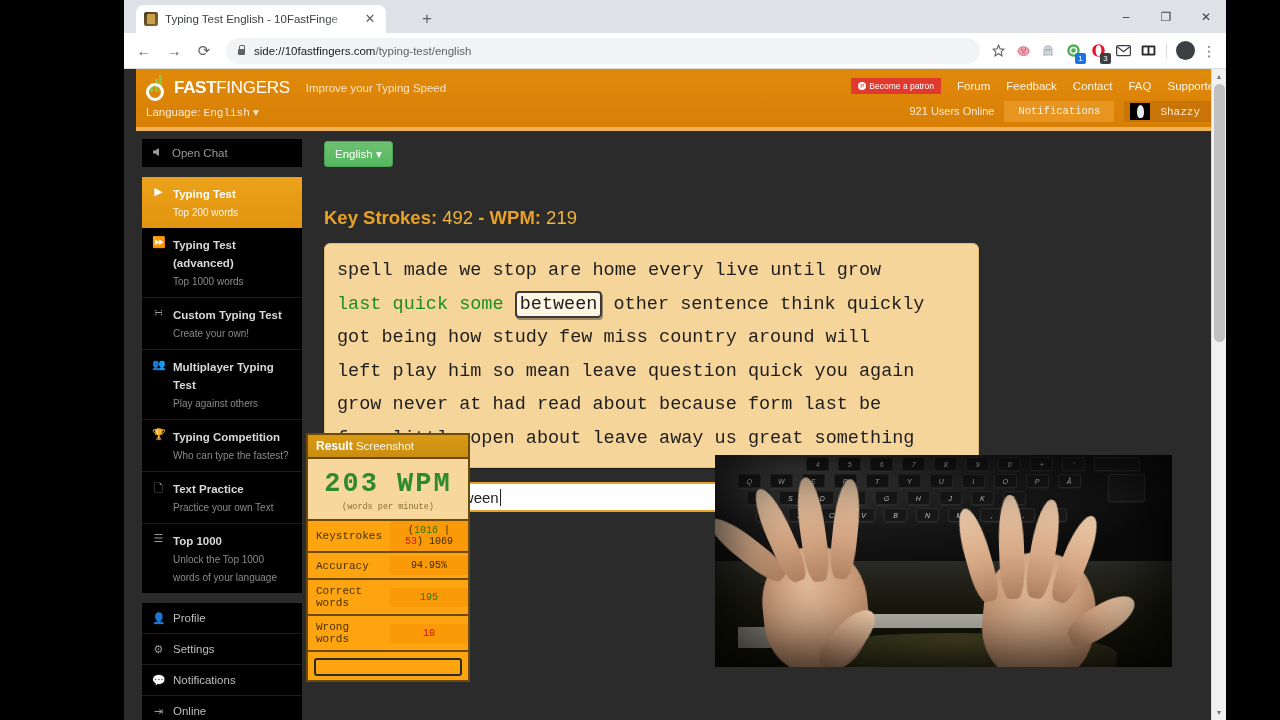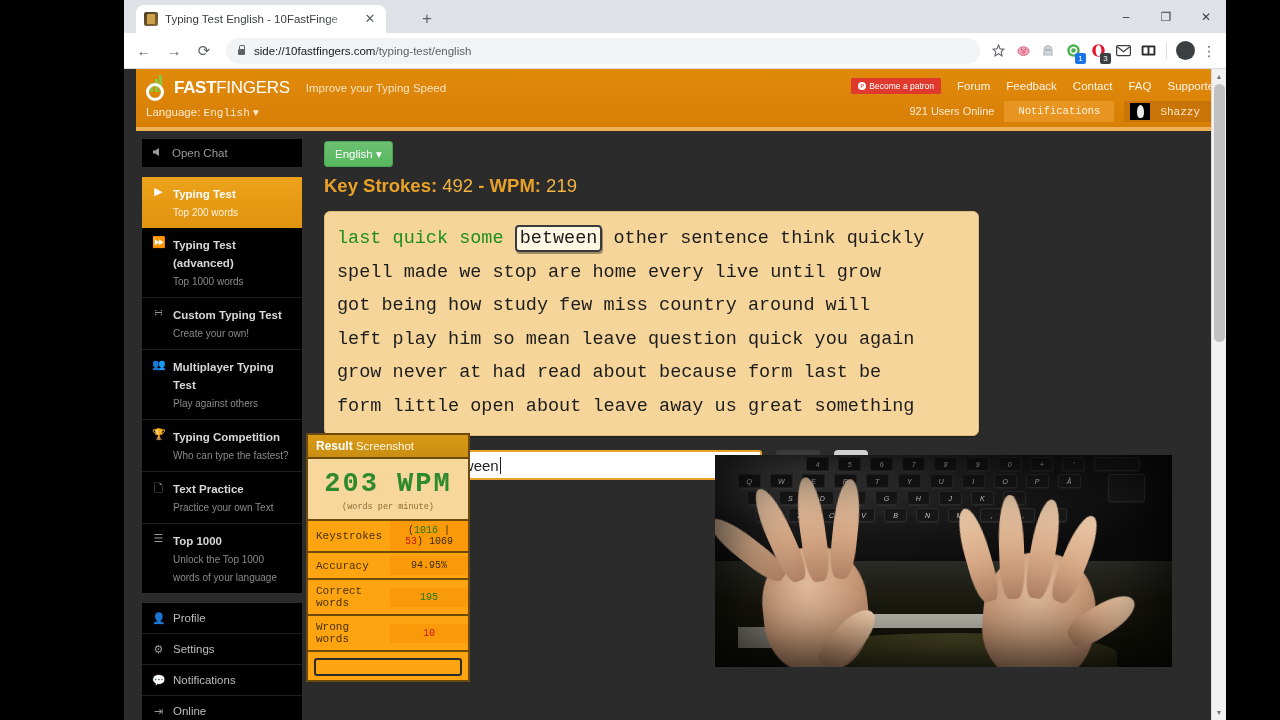--- a/index.html
+++ b/index.html
@@ -216,21 +216,21 @@
   
   .main { flex:1 1 auto; padding: 10px 20px 0 16px; position:relative;}
   .lang-btn {
     display:inline-block;
     background: linear-gradient(#6cc071,#57b85f);
     color:#fff; font-size:11.5px;
     padding:5px 10px; border-radius:3px;
     border:1px solid #4ba355;
   }
   .keystrokes {
-    margin-top: 8px;
+    margin-top: 40px;
     font-size: 18.5px; font-weight:bold; color:#e9a227;
   }
   .keystrokes .num { font-weight:normal; color:#f0b43f;}
   .word-panel {
     margin-top: 14px;
     background: #f6d59b;
     border: 1px solid #e2bd79;
     border-radius: 6px;
     padding: 10px 12px 12px 12px;
     font-family: "Liberation Mono", monospace;
@@ -595,22 +595,22 @@
 
         <div class="keystrokes">
           <span>Key Strokes:</span>
           <span class="num">492</span>
           <span>-</span>
           <span>WPM:</span>
           <span class="num">219</span>
         </div>
 
         <div class="word-panel" id="word-panel">
+            <div><span class="w pending">spell</span> <span class="w pending">made</span> <span class="w pending">we</span> <span class="w pending">stop</span> <span class="w pending">are</span> <span class="w pending">home</span> <span class="w pending">every</span> <span class="w pending">live</span> <span class="w pending">until</span> <span class="w pending">grow</span></div>
             <div><span class="w done">last</span> <span class="w done">quick</span> <span class="w done">some</span> <span class="w current">between</span> <span class="w pending">other</span> <span class="w pending">sentence</span> <span class="w pending">think</span> <span class="w pending">quickly</span></div>
-            <div><span class="w pending">spell</span> <span class="w pending">made</span> <span class="w pending">we</span> <span class="w pending">stop</span> <span class="w pending">are</span> <span class="w pending">home</span> <span class="w pending">every</span> <span class="w pending">live</span> <span class="w pending">until</span> <span class="w pending">grow</span></div>
             <div><span class="w pending">got</span> <span class="w pending">being</span> <span class="w pending">how</span> <span class="w pending">study</span> <span class="w pending">few</span> <span class="w pending">miss</span> <span class="w pending">country</span> <span class="w pending">around</span> <span class="w pending">will</span></div>
             <div><span class="w pending">left</span> <span class="w pending">play</span> <span class="w pending">him</span> <span class="w pending">so</span> <span class="w pending">mean</span> <span class="w pending">leave</span> <span class="w pending">question</span> <span class="w pending">quick</span> <span class="w pending">you</span> <span class="w pending">again</span></div>
             <div><span class="w pending">grow</span> <span class="w pending">never</span> <span class="w pending">at</span> <span class="w pending">had</span> <span class="w pending">read</span> <span class="w pending">about</span> <span class="w pending">because</span> <span class="w pending">form</span> <span class="w pending">last</span> <span class="w pending">be</span></div>
             <div><span class="w pending">form</span> <span class="w pending">little</span> <span class="w pending">open</span> <span class="w pending">about</span> <span class="w pending">leave</span> <span class="w pending">away</span> <span class="w pending">us</span> <span class="w pending">great</span> <span class="w pending">something</span></div>
           </div>
 
         <div class="input-row">
           <div class="type-input">
             <span>between</span>
               <span class="caret"></span>

